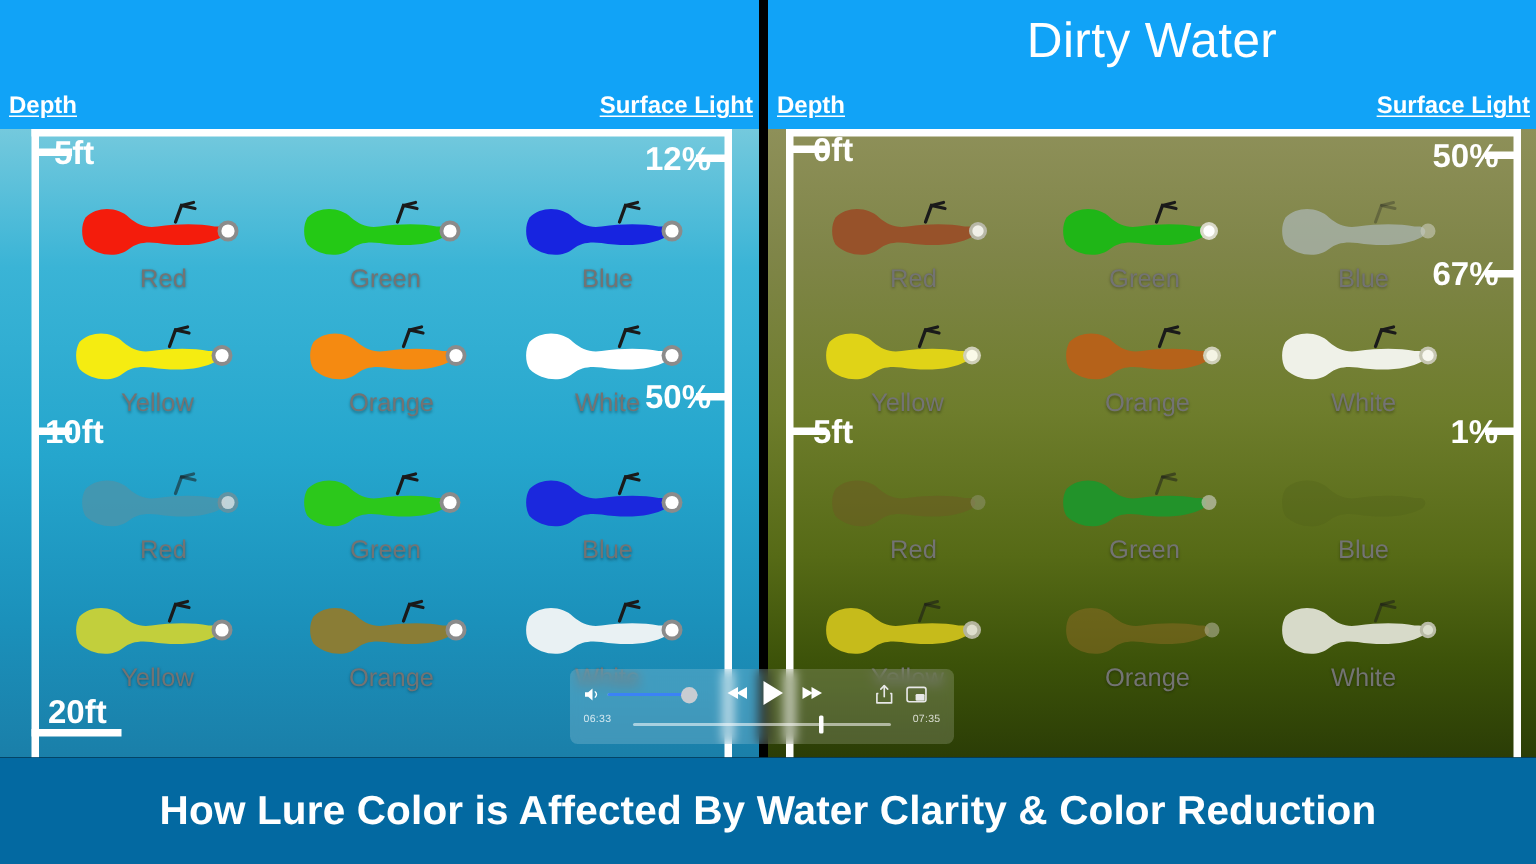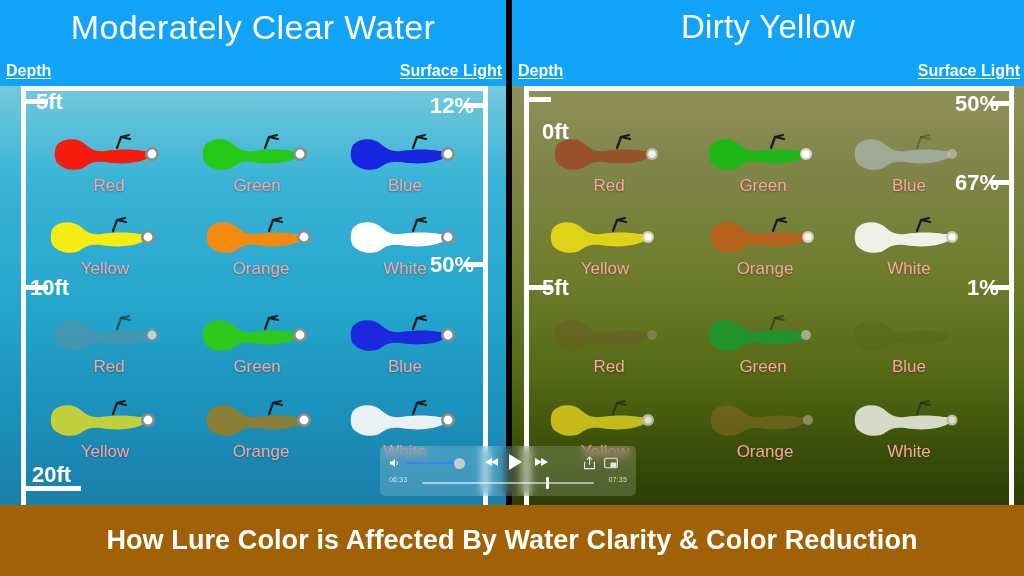--- a/index.html
+++ b/index.html
@@ -50,21 +50,21 @@
   .axis-text {
     position:absolute; color:#ffffff; font-size:22px; font-weight:bold;
     white-space:nowrap; letter-spacing:0px;
   }
 
   
   .grid { position:absolute; left:0; top:0; width:100%; height:100%; }
   .cell { position:absolute; width:150px; text-align:center; }
   .cell .lurewrap { position:relative; height:46px; }
   .cell .name {
-    color:#fca5a5; font-size:17px; font-weight:400; margin-top:1px;
+    color:#737373; font-size:17px; font-weight:400; margin-top:1px;
     text-shadow:0 1px 2px rgba(0,0,0,.35);
   }
   .cell svg { position:absolute; left:50%; top:0; transform:translateX(-50%); }
 
   
   .vplayer {
     position:absolute; left:380px; top:446px; width:256px; height:50px;
     background:rgba(255,255,255,.17); backdrop-filter:blur(4px);
     border-radius:5px; overflow:hidden;
   }
@@ -84,33 +84,32 @@
   .vrow-bot { position:absolute; left:0; bottom:5px; width:100%; height:16px; }
   .t-left  { position:absolute; left:9px;  top:1px; color:rgba(255,255,255,.78); font-size:7px; letter-spacing:.2px; }
   .t-right { position:absolute; right:9px; top:1px; color:rgba(255,255,255,.78); font-size:7px; letter-spacing:.2px; }
   .p-track { position:absolute; left:42px; top:7px; width:172px; height:2px; background:rgba(255,255,255,.55); border-radius:2px; }
   .p-head  { position:absolute; left:166px; top:2px; width:3px; height:12px; background:#ffffff; border-radius:1px; }
 
   
   .caption {
     position:absolute; left:0; bottom:0; width:1024px; height:71px;
     display:flex; align-items:center; justify-content:center;
-    background:#a16207; color:#ffffff; font-size:27px; font-weight:bold;
+    background:#0369a1; color:#ffffff; font-size:27px; font-weight:bold;
     letter-spacing:.1px;
   }
   .divider { position:absolute; left:506px; top:0; width:6px; height:505px; background:#000; }
 </style>
 </head>
 <body>
 
 <div class="stage">
 
   <div class="panel left">
     <div class="header">
-      <div class="header-title">Moderately Clear Water</div>
       <div class="hdr-label depth">Depth</div>
       <div class="hdr-label light">Surface Light</div>
     </div>
 
     <div class="water"></div>
 
     <div class="rail rail-v l"></div>
     <div class="rail rail-v r"></div>
     <div class="rail rail-h" style="left:21px;top:86px;width:467px;"></div>
     <div class="rail rail-h" style="left:21px;top:486px;width:60px;"></div>
@@ -278,33 +277,33 @@
         </div>
         <div class="name">White</div>
       </div>
     </div>
   </div>
 
   <div class="divider"></div>
 
   <div class="panel right">
     <div class="header">
-      <div class="header-title">Dirty Yellow</div>
+      <div class="header-title">Dirty Water</div>
       <div class="hdr-label depth">Depth</div>
       <div class="hdr-label light">Surface Light</div>
     </div>
 
     <div class="water"></div>
 
     <div class="rail rail-v l"></div>
     <div class="rail rail-v r"></div>
     <div class="rail rail-h" style="left:12px;top:86px;width:490px;"></div>
 
     <div class="tick" style="left:15px;top:97px;"></div>
-    <div class="axis-text" style="left:30px;top:87px;margin-top:32px;">0ft</div>
+    <div class="axis-text" style="left:30px;top:87px;">0ft</div>
 
     <div class="tick" style="left:15px;top:285px;"></div>
     <div class="axis-text" style="left:30px;top:275px;">5ft</div>
 
     <div class="tick" style="left:478px;top:101px;"></div>
     <div class="axis-text" style="left:443px;top:91px;">50%</div>
 
     <div class="tick" style="left:478px;top:180px;"></div>
     <div class="axis-text" style="left:443px;top:170px;">67%</div>
 

